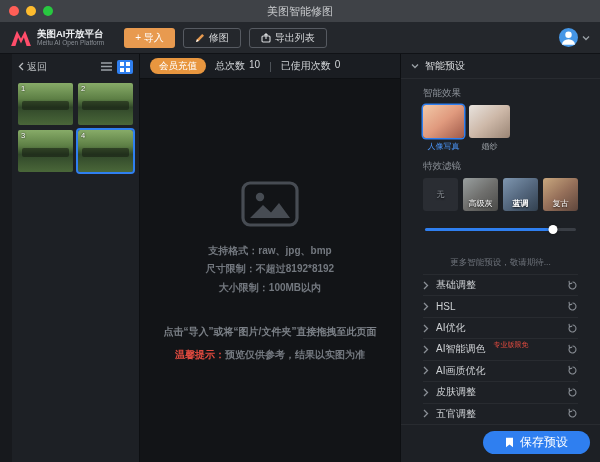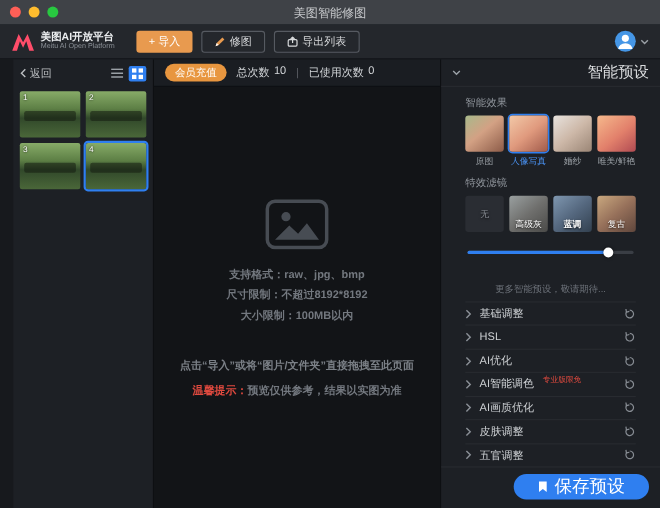--- a/index.html
+++ b/index.html
@@ -52,21 +52,21 @@
   .stat { font-size:10px; color:#d3d6d9; display:flex; gap:4px; }
   .sep { color:#5a5e64; font-size:10px; }
   .dropzone { flex:1; display:flex; flex-direction:column; align-items:center; justify-content:center; text-align:center; cursor:pointer;font-weight:bold; }
   .dz-lines { margin-top:15px; font-size:10px; color:#73787f; line-height:1.85; }
   .dz-hint { margin-top:28px; font-size:10px; color:#7b8087; }
   .dz-tip { margin-top:9px; font-size:10px; color:#73787f; }
   .dz-tip .red { color:#e04a3f; }
 
   
   .right-panel { width:200px; background:#1d2025; border-left:1px solid #0d0f12; display:flex; flex-direction:column; flex:0 0 auto; }
-  .rp-header { height:25px; display:flex; align-items:center; gap:6px; padding:0 10px; border-bottom:1px solid #282b30; font-size:14px; color:#dadcde; flex:0 0 auto; cursor:pointer;justify-content:space-between; }
+  .rp-header { height:25px; display:flex; align-items:center; gap:6px; padding:0 10px; border-bottom:1px solid #282b30; font-size:10px; color:#dadcde; flex:0 0 auto; cursor:pointer; }
   .rp-scroll { flex:1; padding:0 22px; display:flex; flex-direction:column; min-height:0; }
   .sec-title { font-size:9.5px; color:#8e939a; margin:8px 0 5px; }
   .thumb-row { display:flex; gap:5px; }
   .fx { width:41px; cursor:pointer; }
   .fx-img { height:33px; border-radius:3px; }
   .fx-label { font-size:8px; color:#9ba0a6; text-align:center; margin-top:3px; white-space:nowrap; }
   .fx.selected .fx-img { box-shadow:0 0 0 1.5px #2f7ff0; }
   .fx.selected .fx-label { color:#4a93f5; }
   .g-orig   { background:linear-gradient(140deg,#a8b98b 0%,#d3a184 45%,#8c5b48 100%); }
   .g-port   { background:linear-gradient(140deg,#f2c9a8 0%,#e09a7e 50%,#a05a4a 100%); }
@@ -82,21 +82,21 @@
   .slider { margin:13px 2px 0; position:relative; height:11px; cursor:pointer; }
   .slider-track { position:absolute; top:4px; left:0; right:0; height:3px; border-radius:2px; background:#3a3e45; }
   .slider-fill { position:absolute; top:4px; left:0; height:3px; border-radius:2px; background:#2f7ff0; }
   .slider-thumb { position:absolute; top:1px; width:9px; height:9px; border-radius:50%; background:#fff; transform:translateX(-50%); box-shadow:0 0 3px rgba(0,0,0,.6); }
   .more { font-size:8.5px; color:#6d727a; text-align:center; margin:22px 0 5px; }
   .sections { flex:1; display:flex; flex-direction:column; min-height:0; }
   .sec-row { flex:1; display:flex; align-items:center; gap:7px; border-top:1px solid #282b30; font-size:10px; color:#ced1d4; min-height:0; cursor:pointer; }
   .sec-row .reset { margin-left:auto; display:flex; cursor:pointer; }
   .badge { font-size:7px; color:#e04a3f; margin-left:1px; position:relative; top:-4px; }
   .rp-footer { flex:0 0 auto; padding:6px 10px 8px; display:flex; justify-content:flex-end; border-top:1px solid #282b30; }
-  .save-btn { height:23px; padding:0 22px; border-radius:12px; background:#2f7ff0; color:#fff; font-size:16px; display:flex; align-items:center; gap:6px; cursor:pointer; border:none; }
+  .save-btn { height:23px; padding:0 22px; border-radius:12px; background:#2f7ff0; color:#fff; font-size:12px; display:flex; align-items:center; gap:6px; cursor:pointer; border:none; }
 
   svg { display:block; }
 </style>
 </head>
 <body>
 
 <div class="window">
 
   <div class="titlebar">
     <div class="lights">
@@ -241,35 +241,27 @@
           <svg width="8" height="6" viewBox="0 0 8 6">
               <path d="M1 1.5 L4 4.5 L7 1.5" fill="none" stroke="#9aa0a6" stroke-width="1.3"></path>
             </svg>
         </span>
         <span>智能预设</span>
       </div>
 
       <div class="rp-scroll">
         <div class="sec-title">智能效果</div>
         <div class="thumb-row">
-          <div class="fx">
-            <div class="fx-img g-orig"></div>
-            <div class="fx-label">原图</div>
-          </div>
           <div class="fx selected">
             <div class="fx-img g-port"></div>
             <div class="fx-label">人像写真</div>
           </div>
           <div class="fx">
             <div class="fx-img g-wed"></div>
             <div class="fx-label">婚纱</div>
-          </div>
-          <div class="fx">
-            <div class="fx-img g-vivid"></div>
-            <div class="fx-label">唯美/鲜艳</div>
           </div>
         </div>
 
         <div class="sec-title">特效滤镜</div>
         <div class="thumb-row">
           <div class="flt none">
             <div class="flt-label">无</div>
           </div>
           <div class="flt g-gray">
             <div class="flt-label">高级灰</div>

